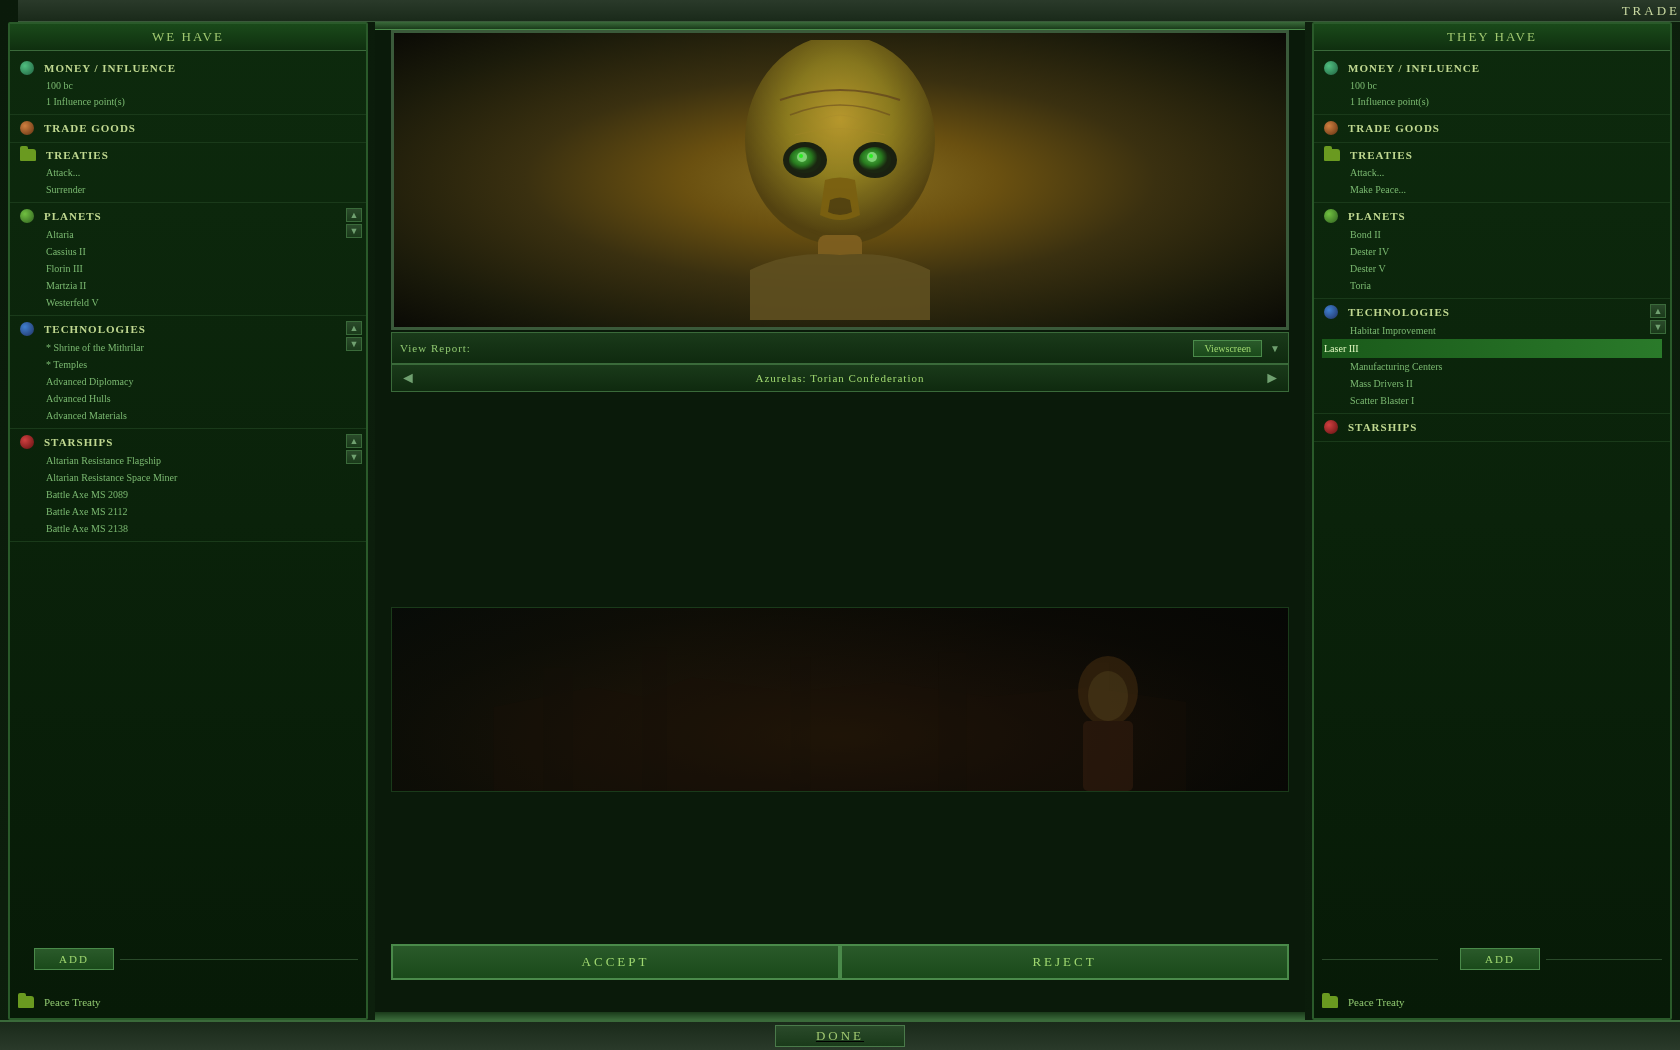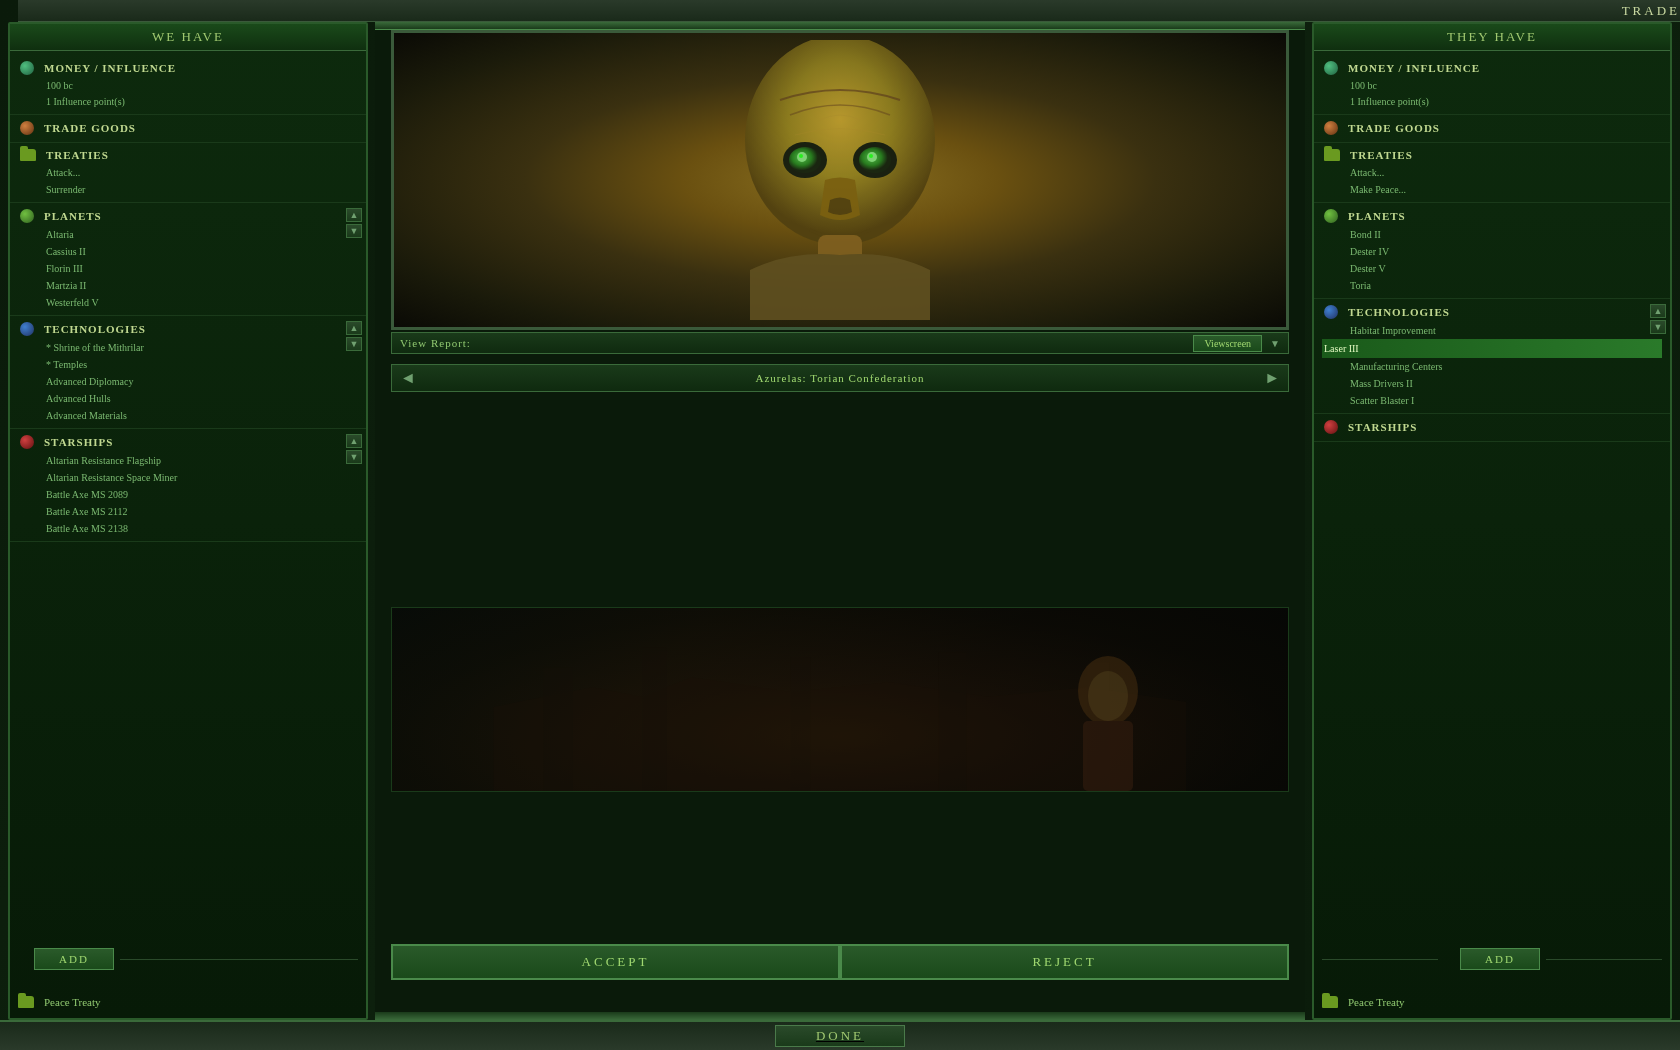--- a/index.html
+++ b/index.html
@@ -214,21 +214,21 @@
       height: 280px;
       opacity: 0.9;
     }
 
     
     .view-report-bar {
       position: absolute;
       top: 310px;
       left: 16px;
       right: 16px;
-      height: 22px;
+      height: 32px;
       background: linear-gradient(to bottom, #1a3a1a, #0f2a0f);
       border: 1px solid #3a6a3a;
       display: flex;
       align-items: center;
       padding: 0 8px;
       gap: 8px;
     }
     .view-report-label {
       color: #90c870;
       font-size: 11px;

